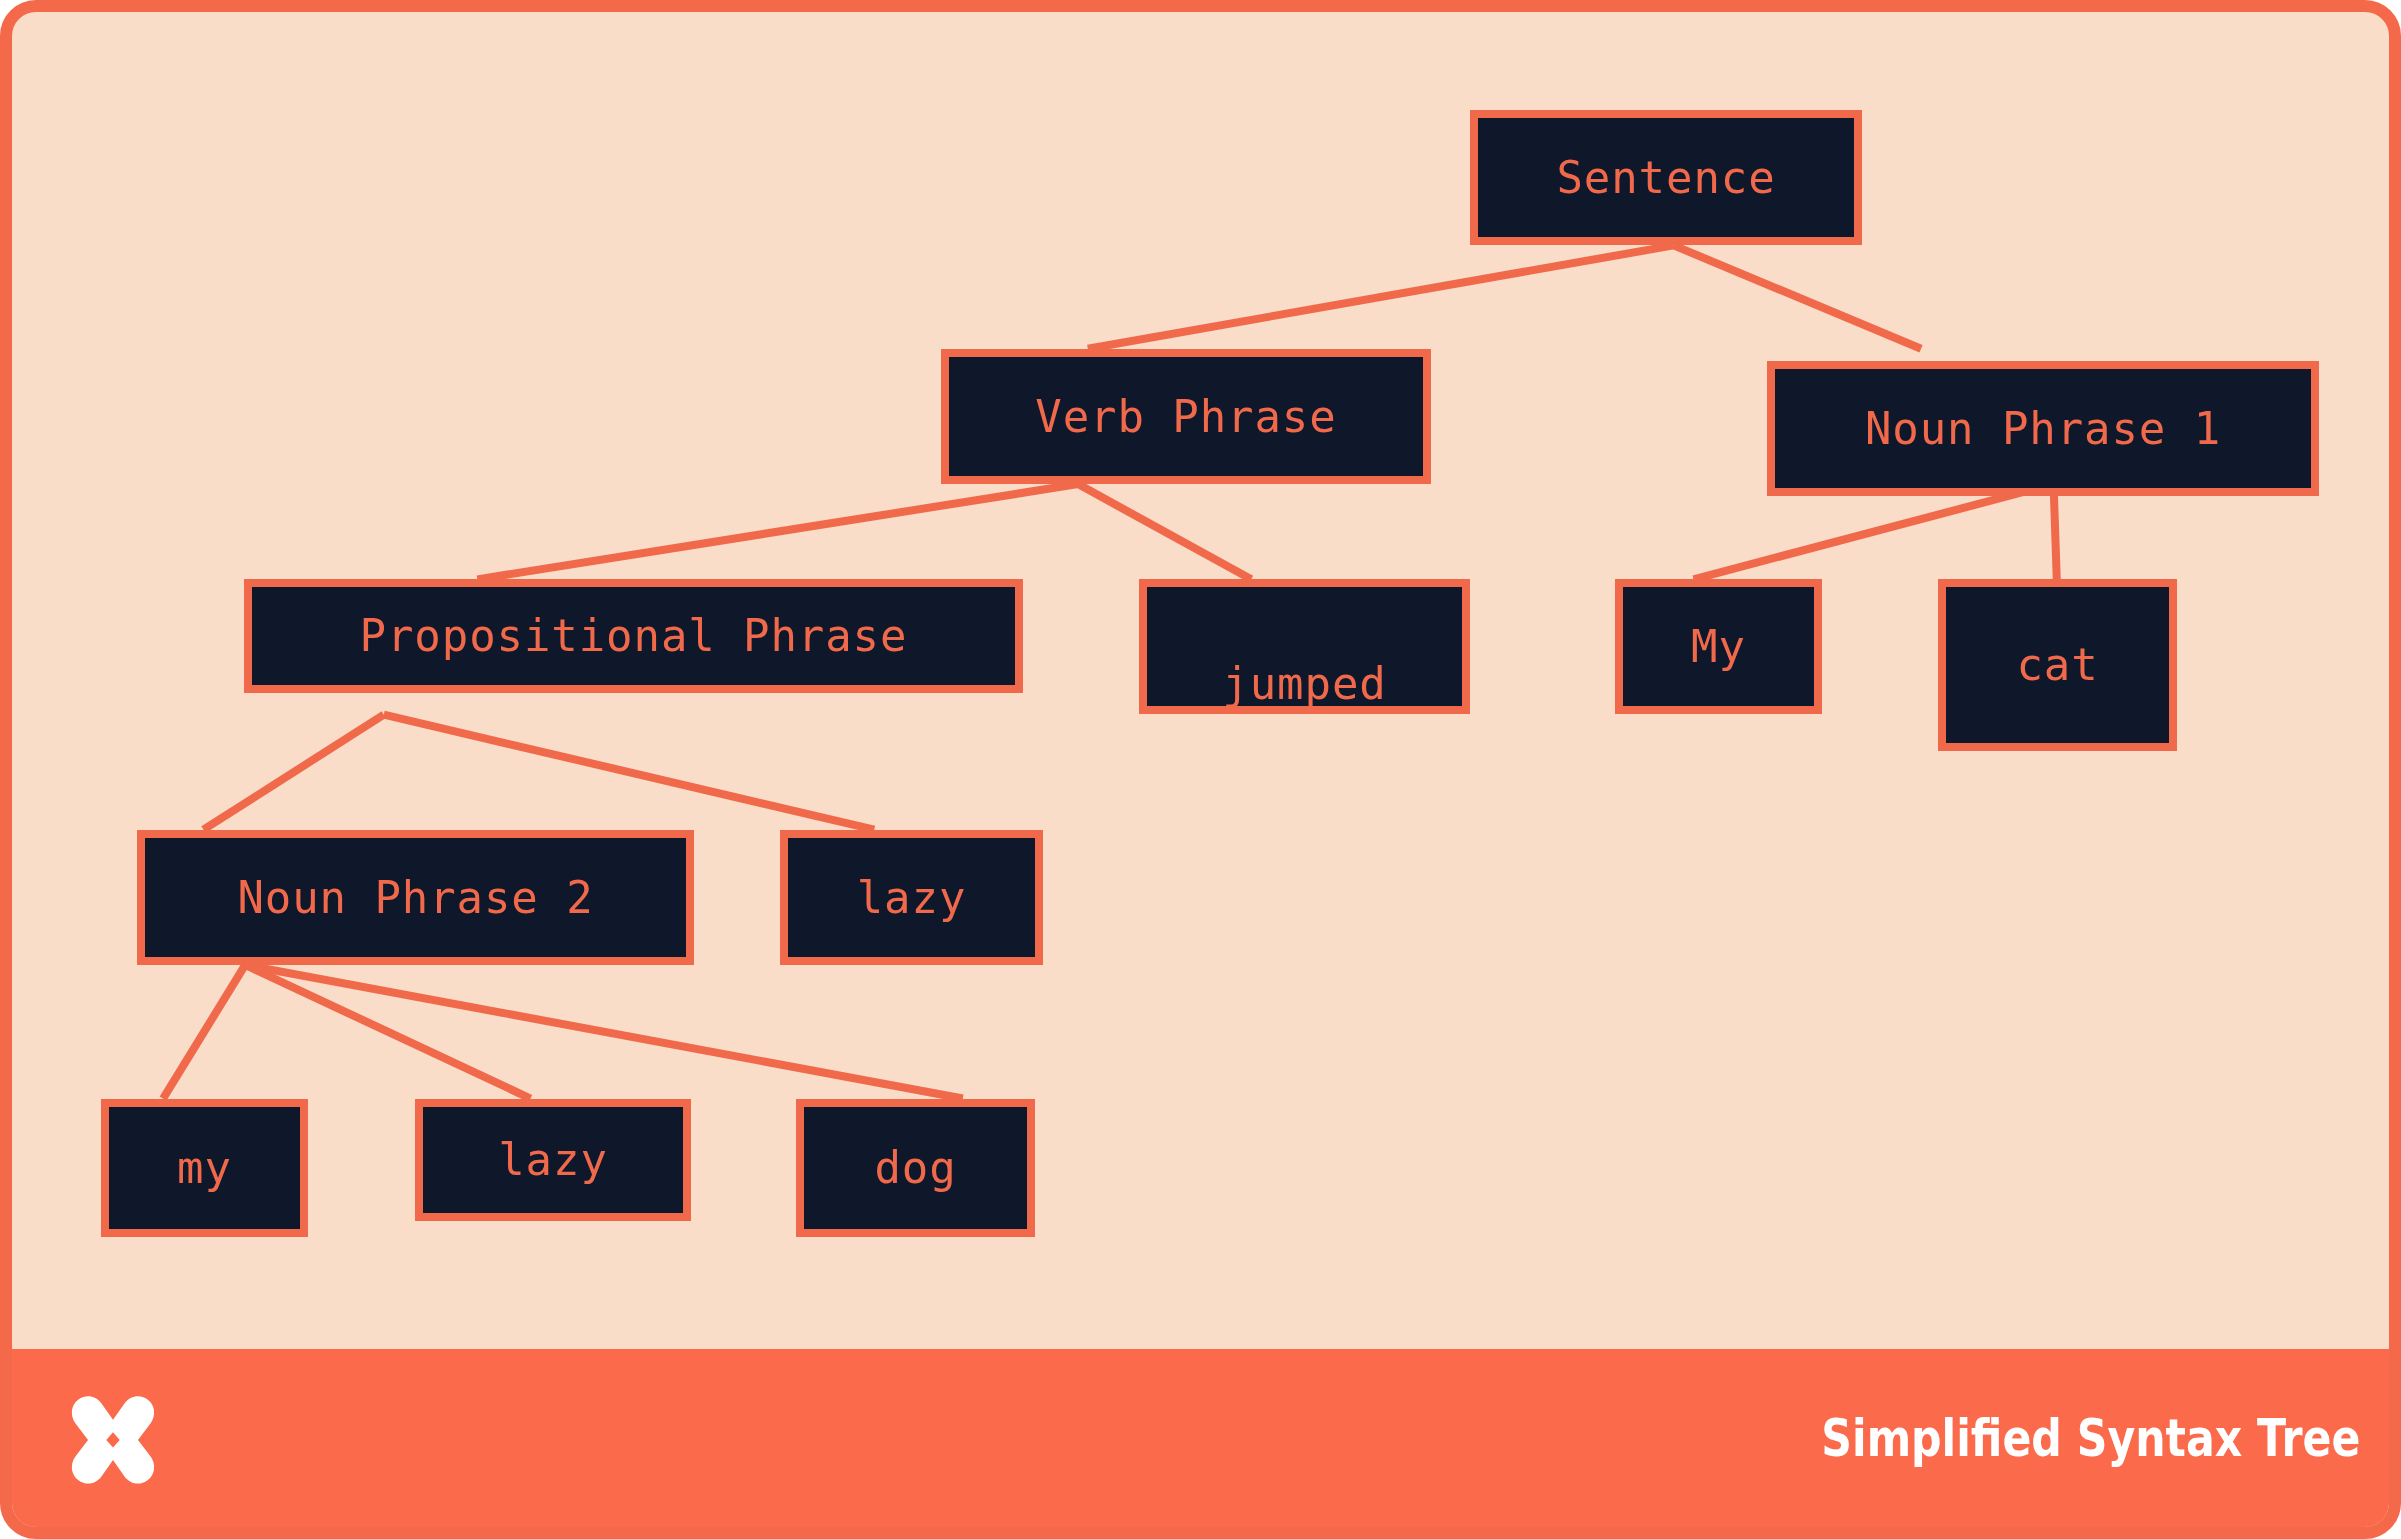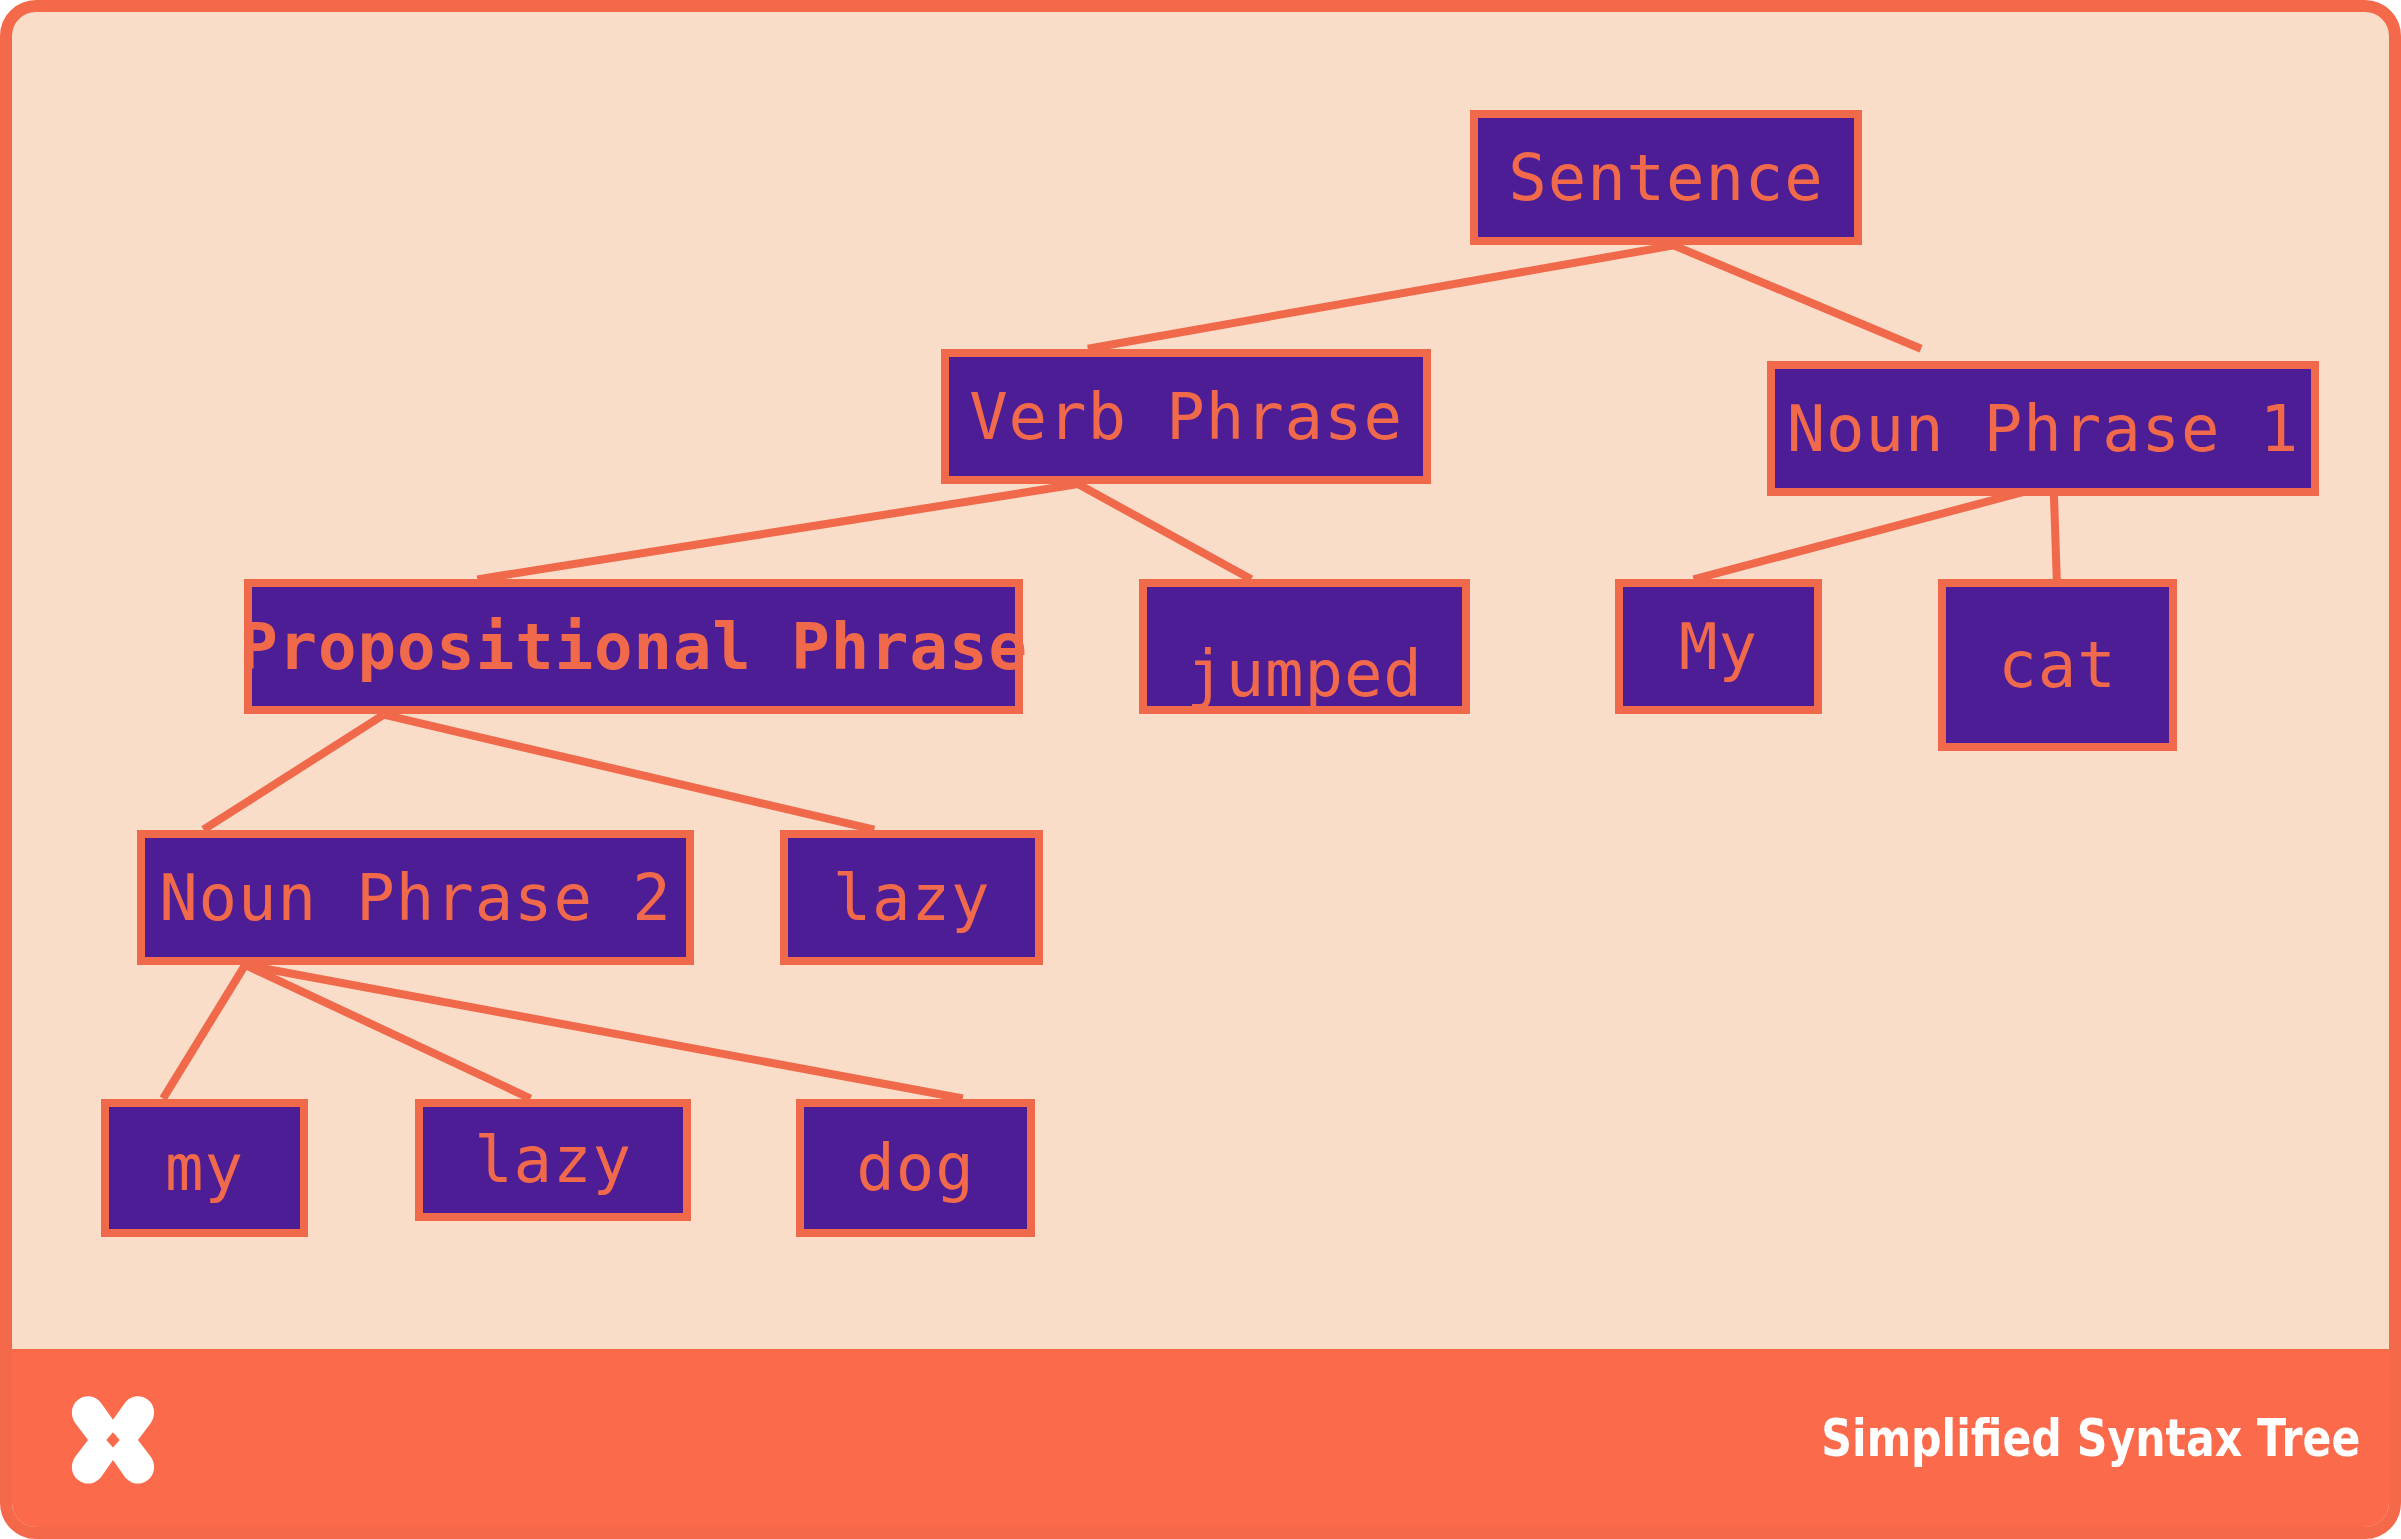--- a/index.html
+++ b/index.html
@@ -40,28 +40,28 @@
     position: absolute;
     left: 0;
     top: 0;
     width: 2401px;
     height: 1539px;
   }
 
   .node {
     position: absolute;
     box-sizing: border-box;
-    background: #4c1d95;
+    background: #0f172a;
     border: 8px solid #F1694B;
     display: flex;
     align-items: center;
     justify-content: center;
     color: #F1694B;
     font-family: "DejaVu Sans Mono", monospace;
-    font-size: 64px;
+    font-size: 44px;
     line-height: 1;
     letter-spacing: 0.9px;
     white-space: nowrap;
   }
 
   #footer {
     position: absolute;
     left: 0;
     bottom: 0;
     width: 2401px;
@@ -113,21 +113,21 @@
   <div id="nodes-layer">
       <div class="node" style="left: 1458px; top: 98px; width: 392px; height: 135px;">
         <span>Sentence</span>
       </div>
       <div class="node" style="left: 929px; top: 337px; width: 490px; height: 135px; text-align: right;">
         <span>Verb Phrase</span>
       </div>
       <div class="node" style="left: 1755px; top: 337px; width: 552px; height: 135px; margin-top: 12px;">
         <span>Noun Phrase 1</span>
       </div>
-      <div class="node" style="left: 232px; top: 567px; width: 779px; height: 135px; font-weight: bold;">
+      <div class="node" style="left: 232px; top: 567px; width: 779px; height: 114px;">
         <span>Propositional Phrase</span>
       </div>
       <div class="node" style="left: 1127px; top: 567px; width: 331px; height: 135px; align-items: flex-end;">
         <span>jumped</span>
       </div>
       <div class="node" style="left: 1603px; top: 567px; width: 207px; height: 135px;">
         <span>My</span>
       </div>
       <div class="node" style="left: 1926px; top: 567px; width: 239px; height: 172px;">
         <span>cat</span>

